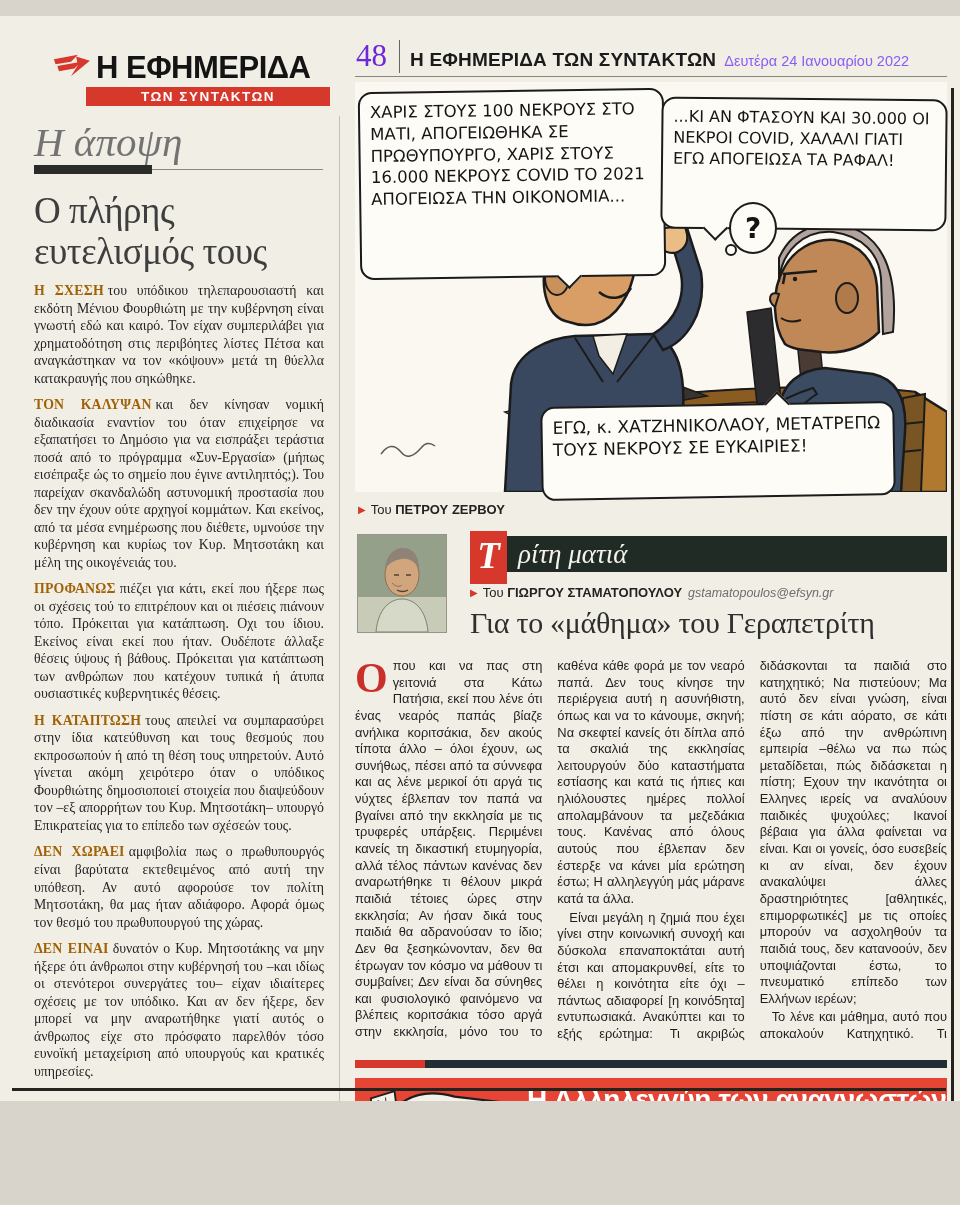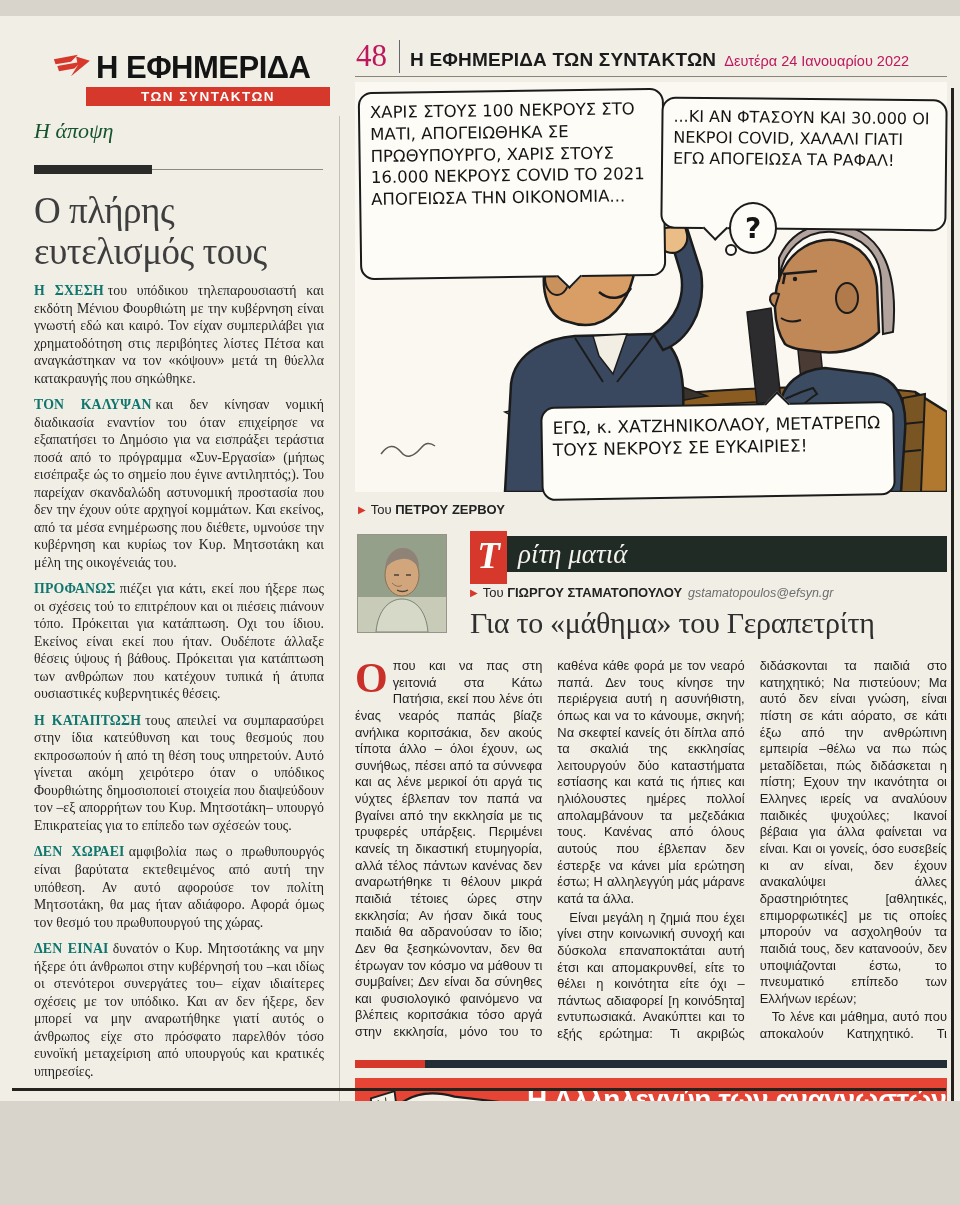--- a/index.html
+++ b/index.html
@@ -13,40 +13,40 @@
   
   .masthead { position:absolute; left:52px; top:34px; width:285px; }
   .masthead-top { display:flex; align-items:center; gap:6px; }
   .masthead-title { font-family:"Liberation Sans", sans-serif; font-weight:800; font-size:31px;
                     letter-spacing:-0.5px; color:#141414; white-space:nowrap; }
   .masthead-bar { margin:1px 0 0 34px; width:244px; background:#d6382c; color:#fff; text-align:center;
                   font-size:13.5px; font-weight:700; line-height:19px; letter-spacing:1.5px; }
 
   
   .pageno { position:absolute; left:356px; top:22px; font-family:"Liberation Serif", serif;
-            font-size:31px; color:#be185d; }
+            font-size:31px; color:#6d28d9; }
   .pageno-divider { position:absolute; left:399px; top:24px; width:1px; height:33px; background:#666; }
   .header-row { position:absolute; left:410px; top:33px; display:flex; align-items:baseline; gap:8px; white-space:nowrap; }
   .header-name { font-weight:700; font-size:19px; color:#1b1b1b; letter-spacing:0.2px; }
-  .header-date { font-size:14.5px; color:#be185d; }
+  .header-date { font-size:14.5px; color:#8b5cf6; }
   .header-rule { position:absolute; left:355px; top:60px; width:592px; height:1px; background:#8a857b; }
 
   
   .opinion-section-title { position:absolute; left:34px; top:102px; font-family:"Liberation Serif", serif;
-                           font-style:italic; font-size:22px; color:#14532d; }
+                           font-style:italic; font-size:41px; color:#737373; }
   .opinion-rule { position:absolute; left:34px; top:149px; width:289px; display:flex; align-items:flex-start; }
   .opinion-rule .thick { width:118px; height:9px; background:#2b2b29; }
   .opinion-rule .thin  { flex:1; height:1px; background:#8f8a80; margin-top:4px; }
   .opinion-title { position:absolute; left:34px; top:174px; width:292px; font-family:"Liberation Serif", serif;
                    font-size:37px; line-height:1.12; color:#3e3e3e; letter-spacing:-0.5px; }
   .opinion-body { position:absolute; left:34px; top:266px; width:290px; height:916px; overflow:hidden;
                   font-family:"Liberation Serif", serif; font-size:13.8px; line-height:1.27;
                   color:#252525; text-align:justify; }
   .opinion-body p { margin:0 0 9px 0; }
-  .op-lead { font-weight:700; color:#0f766e; padding-right:4px; letter-spacing:0.2px; }
+  .op-lead { font-weight:700; color:#a16207; padding-right:4px; letter-spacing:0.2px; }
 
   .v-divider { position:absolute; left:339px; top:100px; width:1px; height:1076px; background:#c6c0b3; }
 
   
   .cartoon { position:absolute; left:355px; top:66px; width:592px; height:410px; background:#faf8f1; }
   .cartoon svg { position:absolute; left:0; top:0; }
   .bubble { position:absolute; background:#fdfcf7; border:2.5px solid #1b1b1b; border-radius:14px;
             padding:8px 10px; font-family:"DejaVu Sans", sans-serif; color:#151515; z-index:2; }
   .bubble-1 { left:4px;   top:8px;   width:282px; height:168px; font-size:16.5px; line-height:1.32; transform:rotate(-0.8deg); }
   .bubble-2 { left:306px; top:16px;  width:262px; height:112px; font-size:16px;   line-height:1.3;  transform:rotate(0.6deg); }

